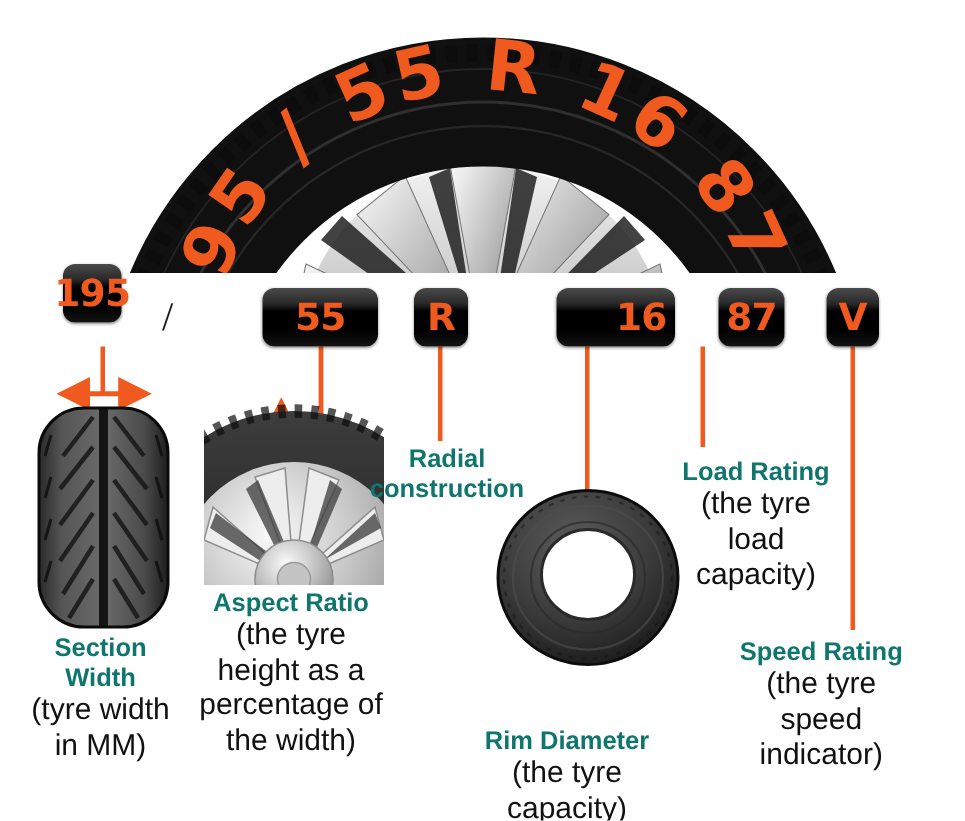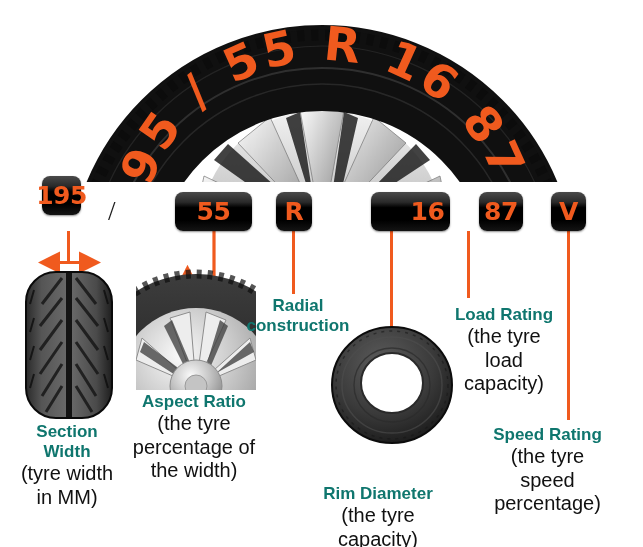--- a/index.html
+++ b/index.html
@@ -249,20 +249,21 @@
   <div class="cap" style="left:2px;top:422px;width:130px;">
     <span class="hd">Section</span>
     <span class="hd">Width</span>
     <span class="sub">(tyre width</span>
     <span class="sub">in MM)</span>
   </div>
 
   <div class="cap" style="left:124px;top:392px;width:140px;">
     <span class="hd">Aspect Ratio</span>
     <span class="sub">(the tyre</span>
+    <span class="sub">height as a</span>
     <span class="sub">percentage of</span>
     <span class="sub">the width)</span>
   </div>
 
   <div class="cap" style="left:232px;top:296px;width:132px;">
     <span class="hd">Radial</span>
     <span class="hd">construction</span>
   </div>
 
   <div class="cap" style="left:305px;top:446px;width:146px;margin-top:38px;">
@@ -275,16 +276,16 @@
     <span class="hd">Load Rating</span>
     <span class="sub">(the tyre</span>
     <span class="sub">load</span>
     <span class="sub">capacity)</span>
   </div>
 
   <div class="cap" style="left:476px;top:425px;width:143px;">
     <span class="hd">Speed Rating</span>
     <span class="sub">(the tyre</span>
     <span class="sub">speed</span>
-    <span class="sub">percentage)</span>
+    <span class="sub">indicator)</span>
   </div>
 
 </div>
 
 </body></html>

